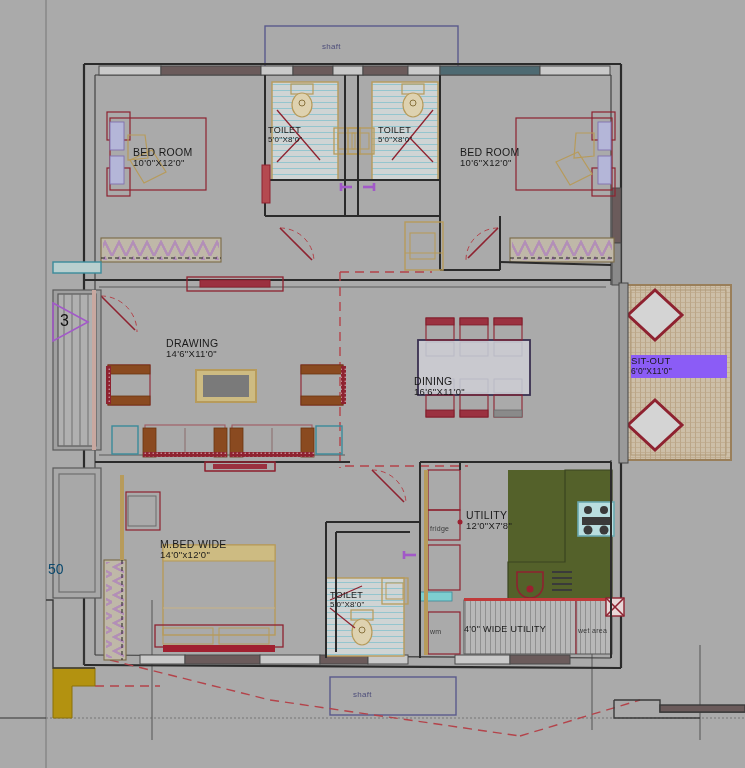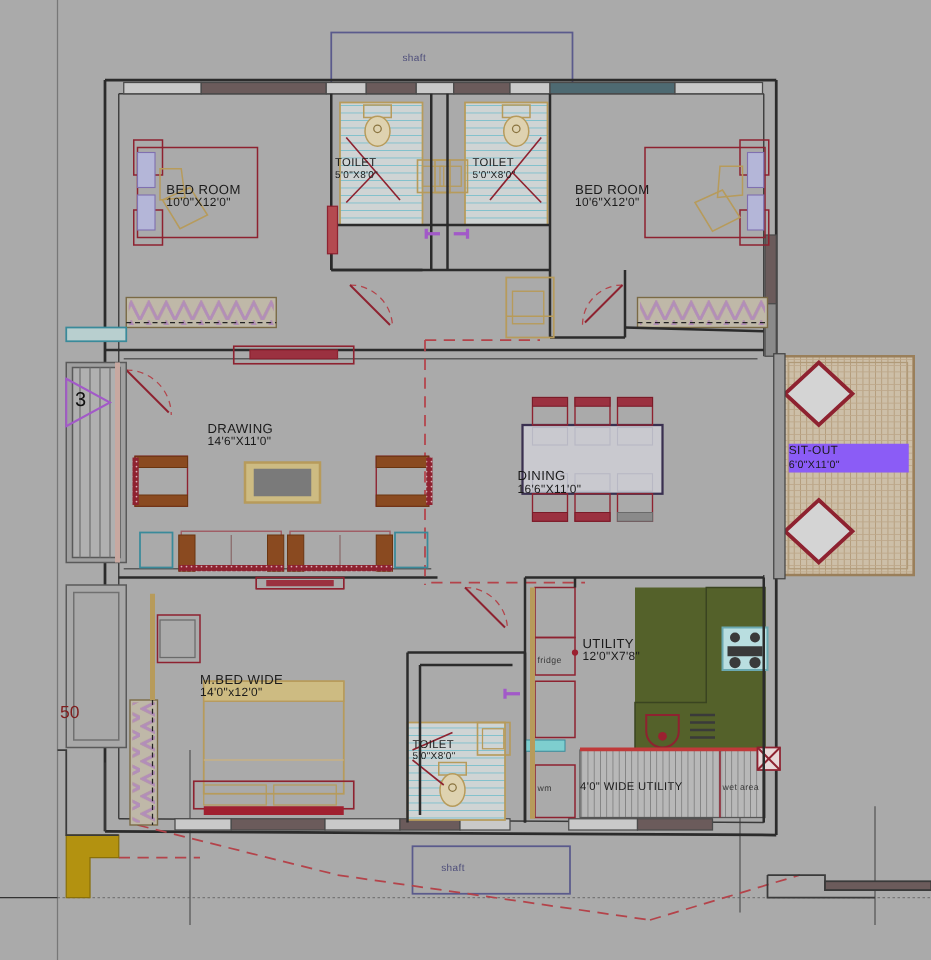--- a/index.html
+++ b/index.html
@@ -7,21 +7,21 @@
   body{font-family:"Liberation Sans",sans-serif;}
   #stage{position:relative;width:745px;height:768px;background:#aaaaaa;overflow:hidden;}
   #stage svg{position:absolute;left:0;top:0;}
   .lbl{position:absolute;color:#1a1a1a;text-align:left;line-height:1.15;
        letter-spacing:.3px;white-space:nowrap;pointer-events:none;}
   .lbl .n{display:block;font-size:10.5px;}
   .lbl .d{display:block;font-size:9.5px;}
   .tiny{font-size:7px;color:#3a3a3a;}
   .shaftlbl{font-size:8px;color:#4d4d7a;}
   .marker3{position:absolute;font-size:16px;color:#111;}
-  .txt50{position:absolute;font-size:14px;color:#7f1d1d;}
+  .txt50{position:absolute;font-size:14px;color:#0c4a6e;}
 </style>
 </head>
 <body>
 
 <div id="stage">
 
   <svg width="745" height="768">
     <defs>
       <pattern id="tileH" width="6" height="6" patternUnits="userSpaceOnUse">
         <rect width="6" height="6" fill="#cfd4d4"></rect>

